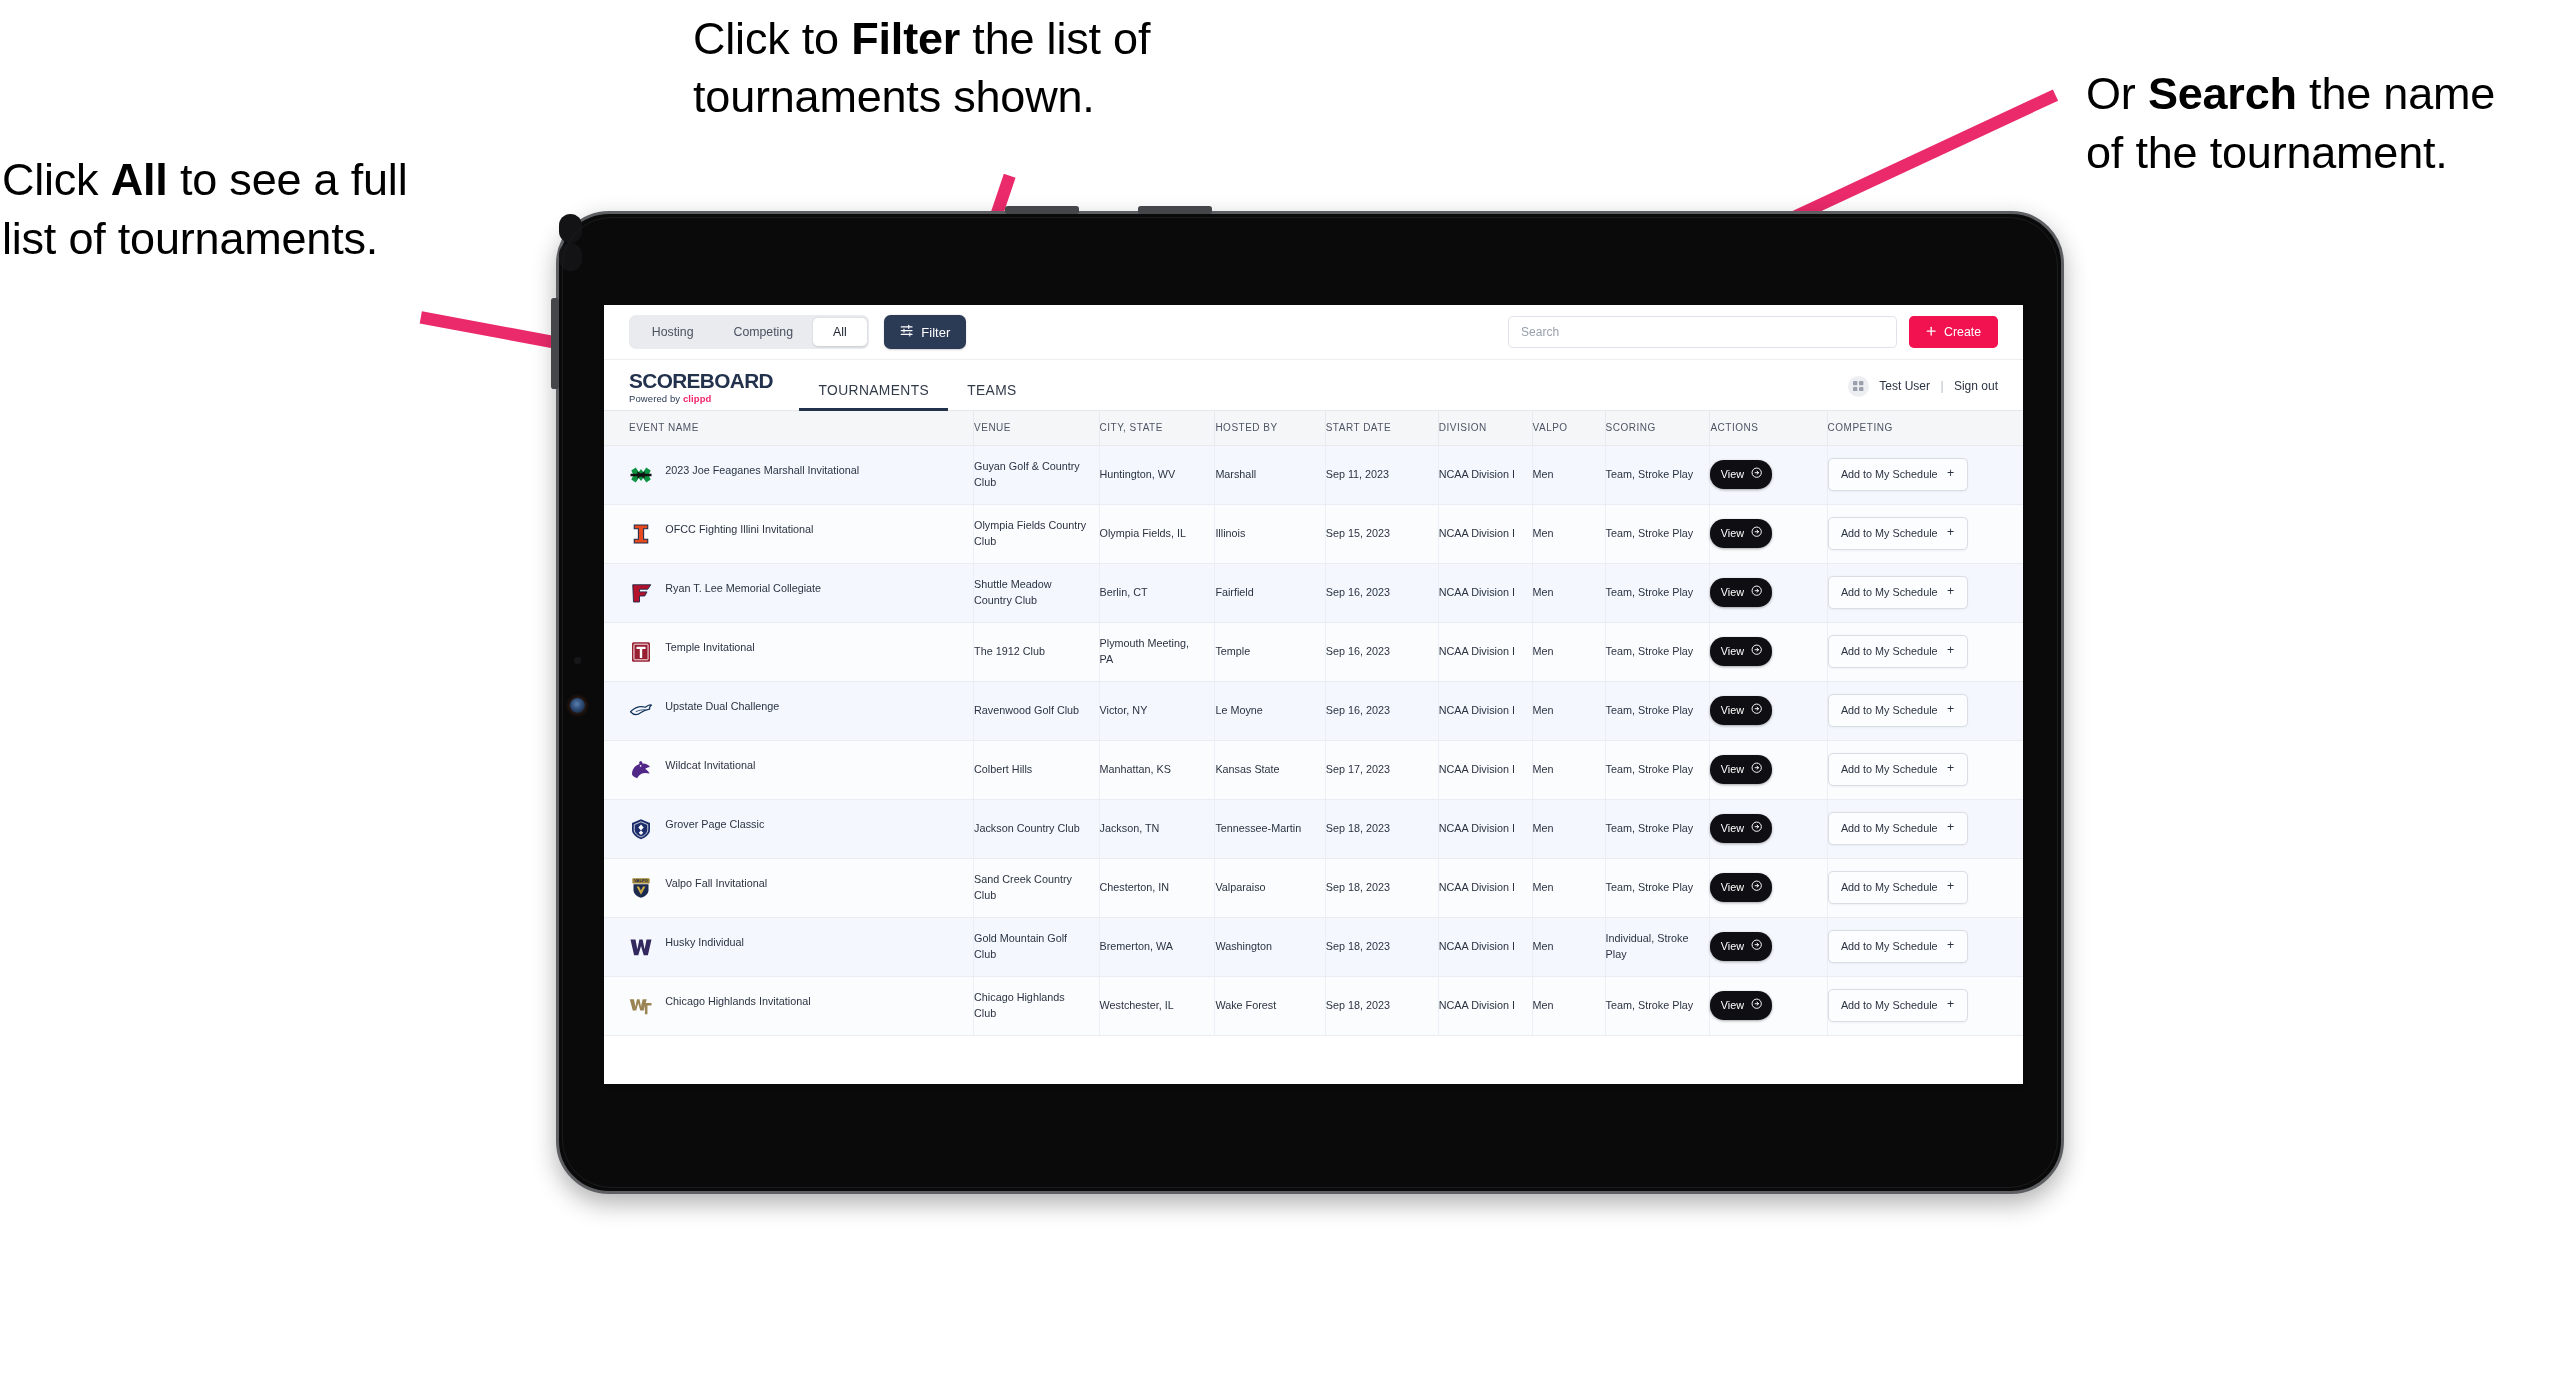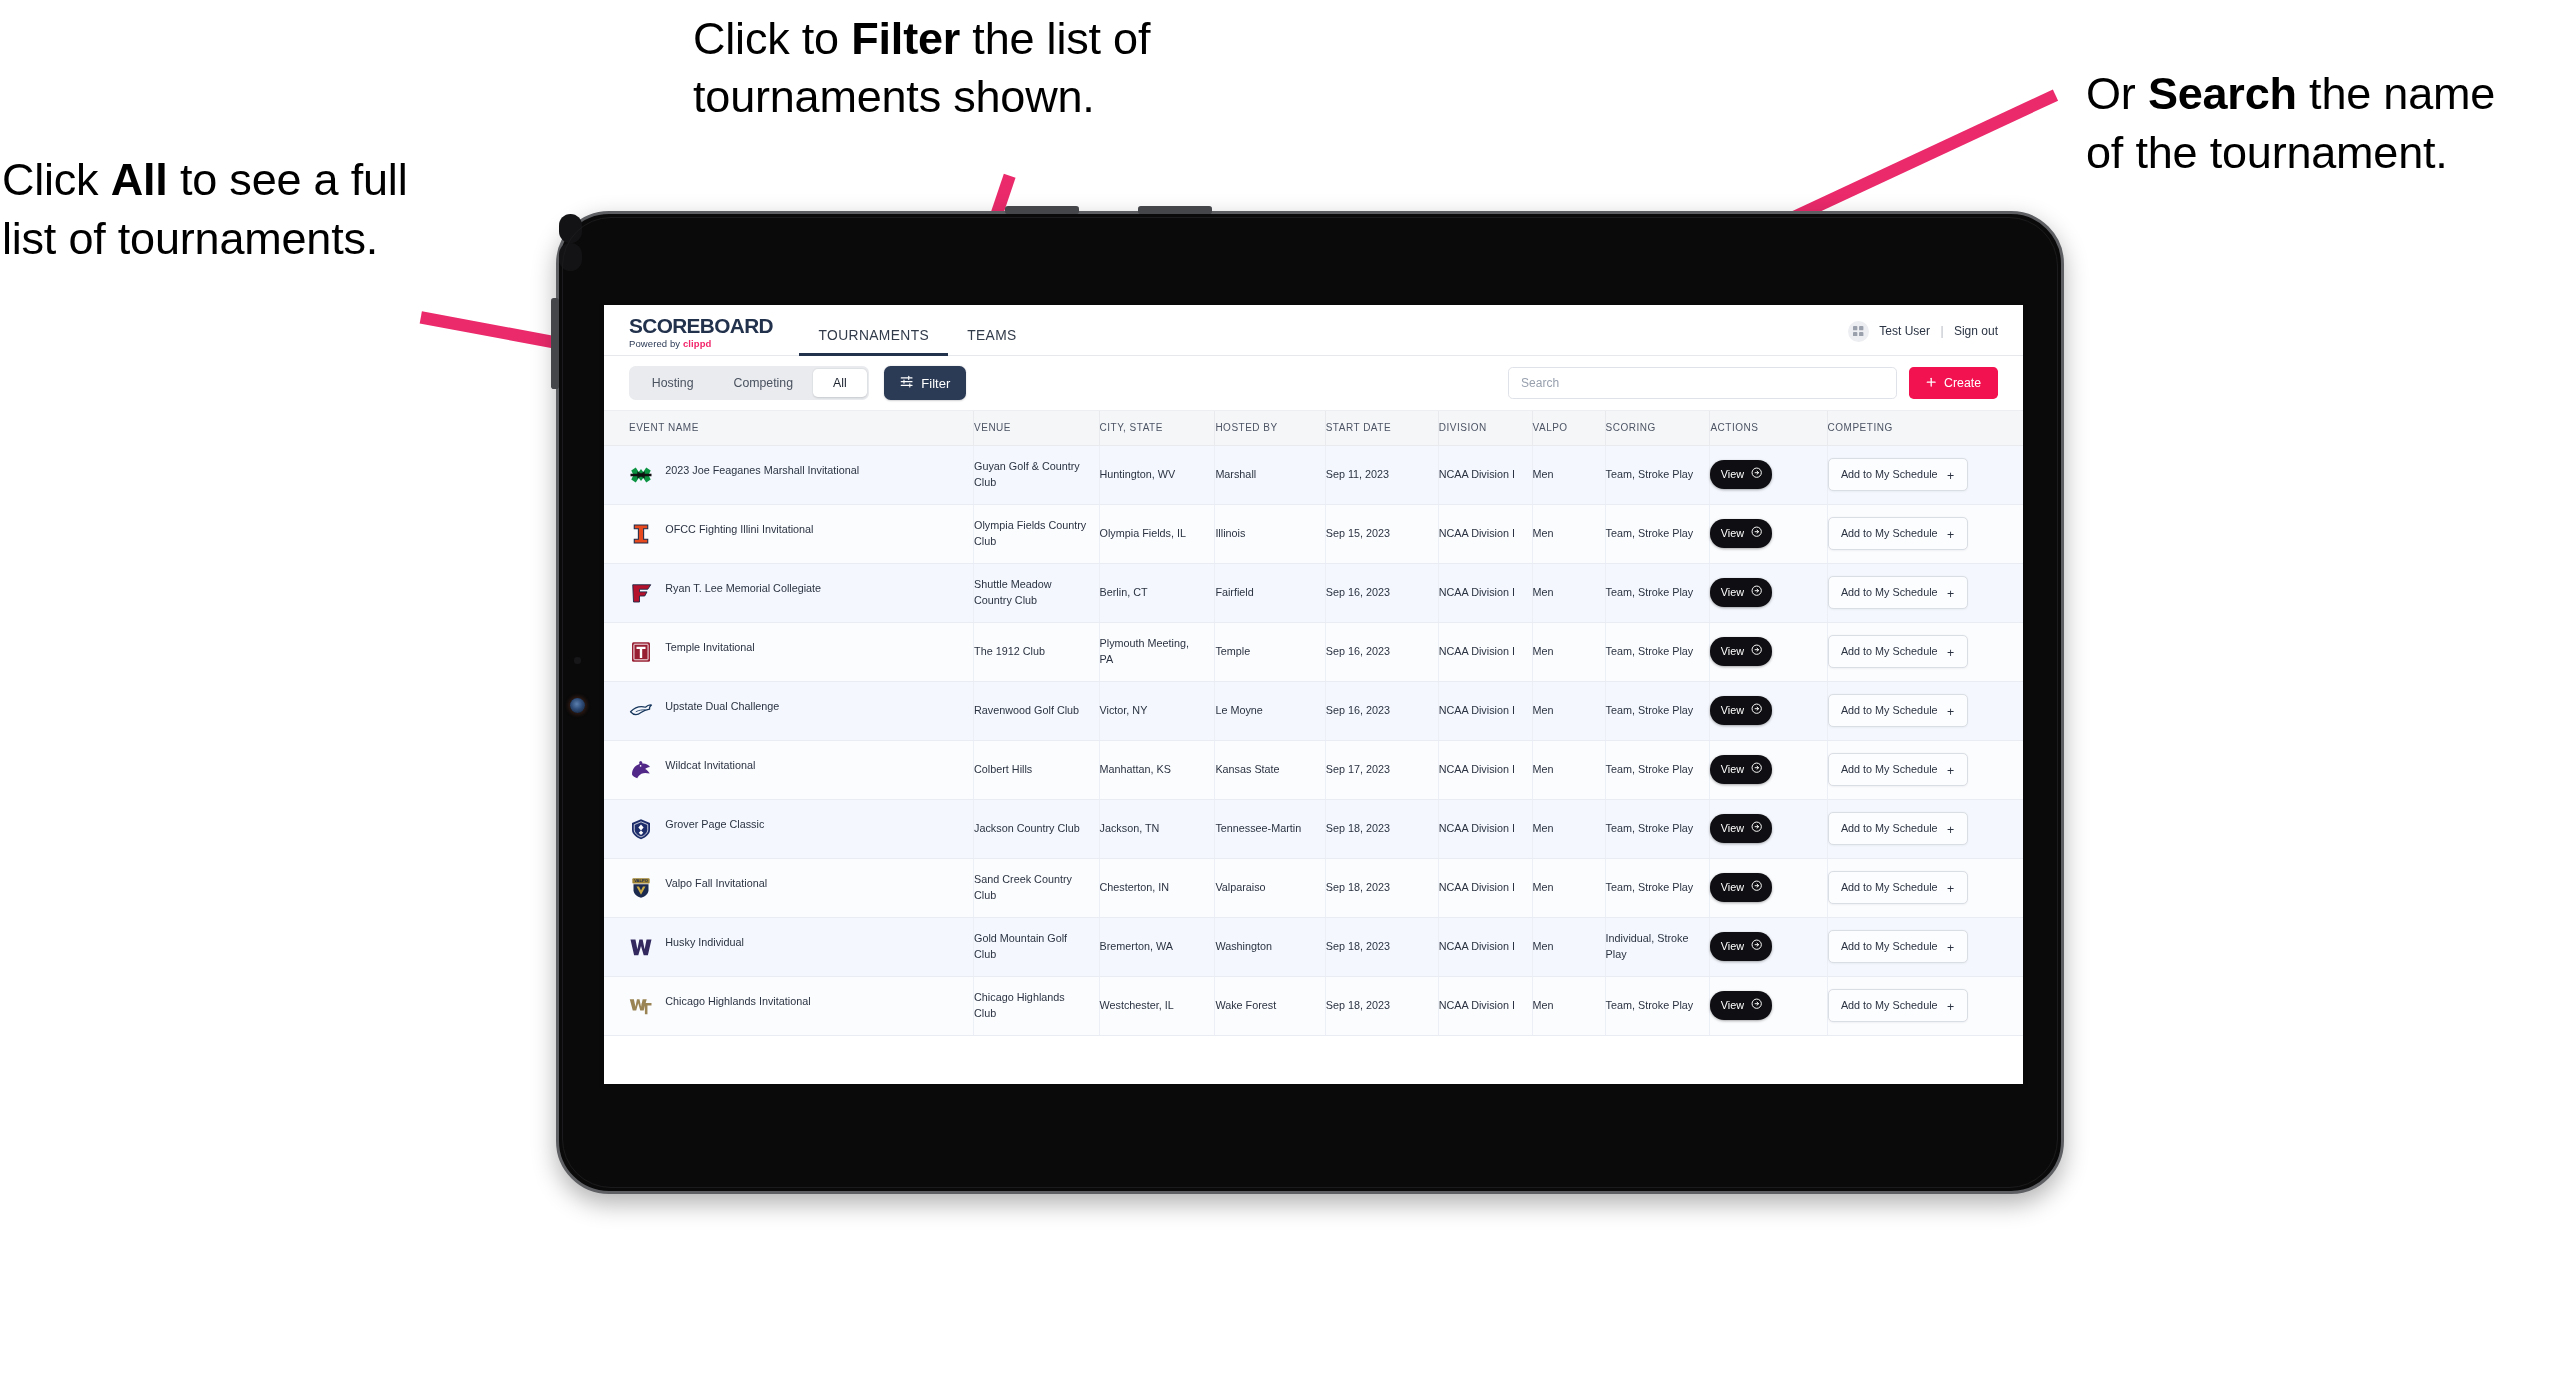--- a/index.html
+++ b/index.html
@@ -161,21 +161,21 @@
   .logo { width:24px; height:24px; flex:0 0 24px; display:flex; align-items:center; justify-content:center; }
   .logo svg { display:block; }
 
   .view-btn {
     display:inline-flex; align-items:center; gap:6.6px;
     background:#0f0f13; color:#fff; border-radius:14px;
     padding: 6.6px 10.4px; font-size:10.8px; cursor:pointer;
     box-shadow: 0 0.9px 2.8px rgba(0,0,0,0.35);
   }
   .sched-btn {
-    display:inline-flex; align-items:flex-end; justify-content:center; gap:9.5px;
+    display:inline-flex; align-items:flex-start; justify-content:center; gap:9.5px;
     border:0.9px solid #d9dde4; background:#fcfdff; border-radius:5px;
     padding: 7.6px 12.3px; font-size:10.8px; color:#2b3342; cursor:pointer;
     white-space:nowrap;
     box-shadow: 0 0.9px 1.9px rgba(20,25,40,0.05);
   }
   .plus { font-size:12.3px; line-height:1; color:#2b3342; }
   .actions-td, .competing-td { text-align:left; }
 </style>
 </head>
 <body>
@@ -206,44 +206,20 @@
     <div id="tablet-inner-edge"></div>
     <div class="bezel-btn" id="btn-top-1"></div>
     <div class="bezel-btn" id="btn-top-2"></div>
     <div class="bezel-btn" id="btn-left-1"></div>
     <div class="lens" id="cam-dot"></div>
     <div class="lens" id="cam-lens"></div>
     <div id="spk-1"></div>
     <div id="spk-2"></div>
 
     <div id="screen">
-
-      <div id="topnav">
-        <div id="brand">
-          <div id="brand-title">SCOREBOARD</div>
-          <div id="brand-sub"><span>Powered by </span><span class="clippd">clippd</span></div>
-        </div>
-        <div id="nav-tabs">
-          <div class="nav-tab active">TOURNAMENTS</div>
-          <div class="nav-tab">TEAMS</div>
-        </div>
-        <div id="nav-right">
-          <div id="avatar">
-            <svg width="10.4" height="10.4" viewBox="0 0 12 12" fill="#9aa1ad">
-              <rect x="0" y="0" width="5" height="5" rx="1"></rect>
-              <rect x="7" y="0" width="5" height="5" rx="1"></rect>
-              <rect x="0" y="7" width="5" height="5" rx="1"></rect>
-              <rect x="7" y="7" width="5" height="5" rx="1"></rect>
-            </svg>
-          </div>
-          <span class="nav-user">Test User</span>
-          <span class="nav-sep">|</span>
-          <span class="nav-signout">Sign out</span>
-        </div>
-      </div>
 
       <div id="toolbar">
         <div id="segmented">
           <div class="seg">Hosting</div>
           <div class="seg">Competing</div>
           <div class="seg active">All</div>
         </div>
         <div id="filter-btn">
           <span>
             <svg width="13.3" height="13.3" viewBox="0 0 16 16" stroke="#ffffff" stroke-width="1.3" fill="none" stroke-linecap="round">
@@ -264,20 +240,44 @@
               <svg width="10.4" height="10.4" viewBox="0 0 12 12" stroke="#fff" stroke-width="1.5" stroke-linecap="round">
                 <line x1="6" y1="1.5" x2="6" y2="10.5"></line>
                   <line x1="1.5" y1="6" x2="10.5" y2="6"></line>
               </svg>
             </span>
             <span>Create</span>
           </button>
         </div>
       </div>
 
+      <div id="topnav">
+        <div id="brand">
+          <div id="brand-title">SCOREBOARD</div>
+          <div id="brand-sub"><span>Powered by </span><span class="clippd">clippd</span></div>
+        </div>
+        <div id="nav-tabs">
+          <div class="nav-tab active">TOURNAMENTS</div>
+          <div class="nav-tab">TEAMS</div>
+        </div>
+        <div id="nav-right">
+          <div id="avatar">
+            <svg width="10.4" height="10.4" viewBox="0 0 12 12" fill="#9aa1ad">
+              <rect x="0" y="0" width="5" height="5" rx="1"></rect>
+              <rect x="7" y="0" width="5" height="5" rx="1"></rect>
+              <rect x="0" y="7" width="5" height="5" rx="1"></rect>
+              <rect x="7" y="7" width="5" height="5" rx="1"></rect>
+            </svg>
+          </div>
+          <span class="nav-user">Test User</span>
+          <span class="nav-sep">|</span>
+          <span class="nav-signout">Sign out</span>
+        </div>
+      </div>
+
       <table id="table">
         <colgroup>
           <col style="width:268px">
             <col style="width:91px">
             <col style="width:84px">
             <col style="width:80px">
           <col style="width:82px">
             <col style="width:68px">
             <col style="width:53px">
             <col style="width:76px">

